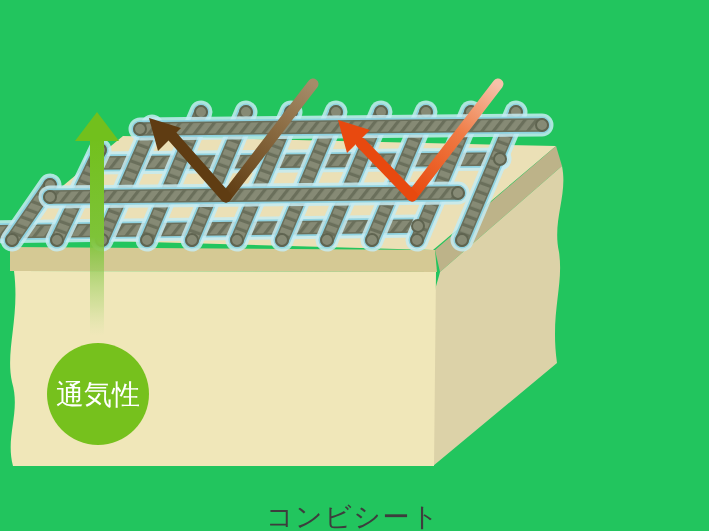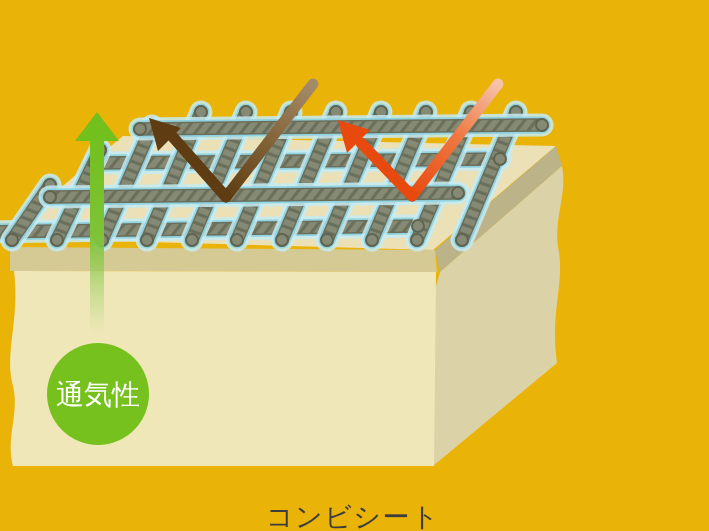--- a/index.html
+++ b/index.html
@@ -5,21 +5,21 @@
   html, body {
     margin: 0;
     padding: 0;
     background: #000;
   }
   .stage {
     position: relative;
     width: 709px;
     height: 531px;
     overflow: hidden;
-    background: #eab308;
+    background: #22c55e;
     font-family: "Liberation Sans", "DejaVu Sans", sans-serif;
   }
   .stage svg { display: block; }
   text { font-family: "Liberation Sans", "DejaVu Sans", sans-serif; }
 </style>
 </head>
 <body>
 
 <div class="stage">
 <svg width="709" height="531" viewBox="0 0 709 531">

